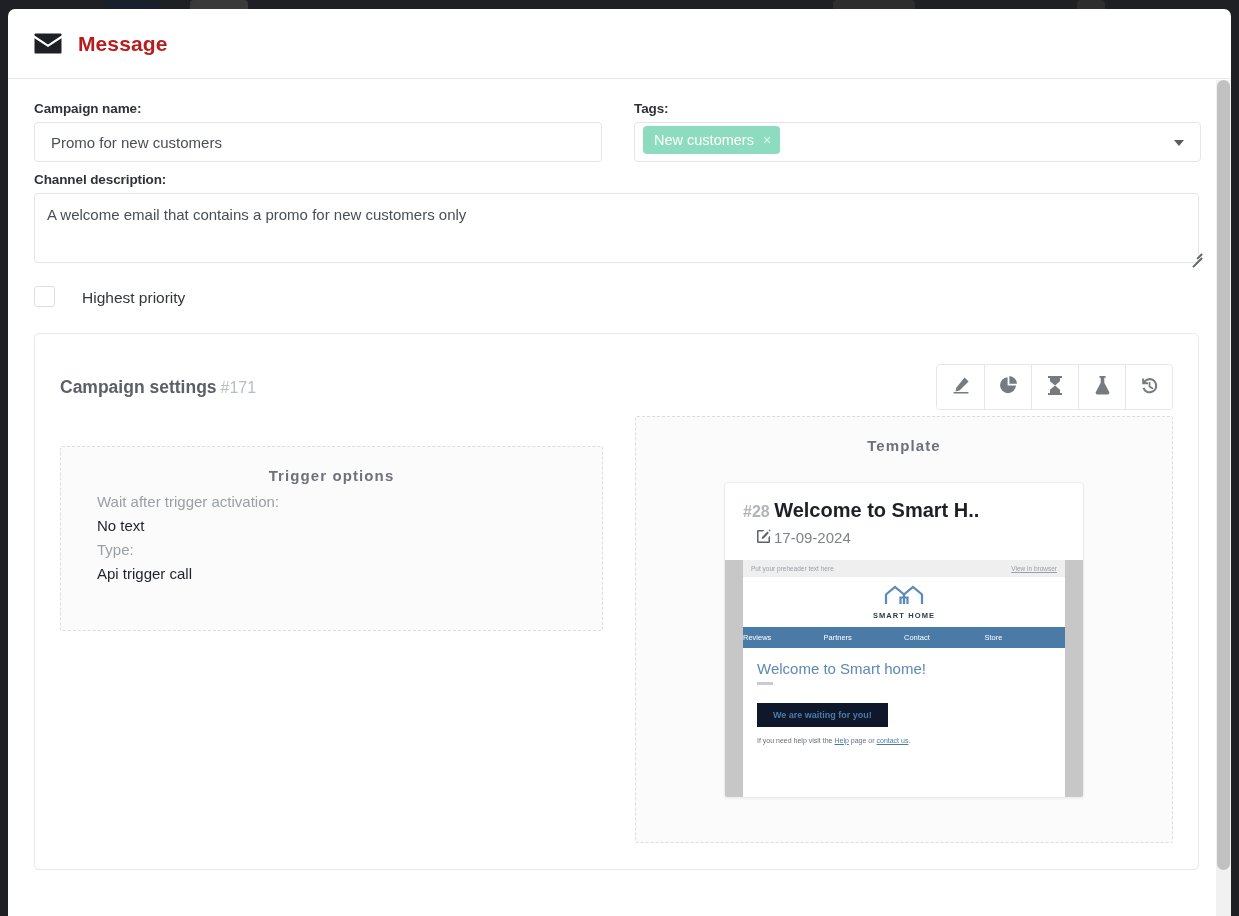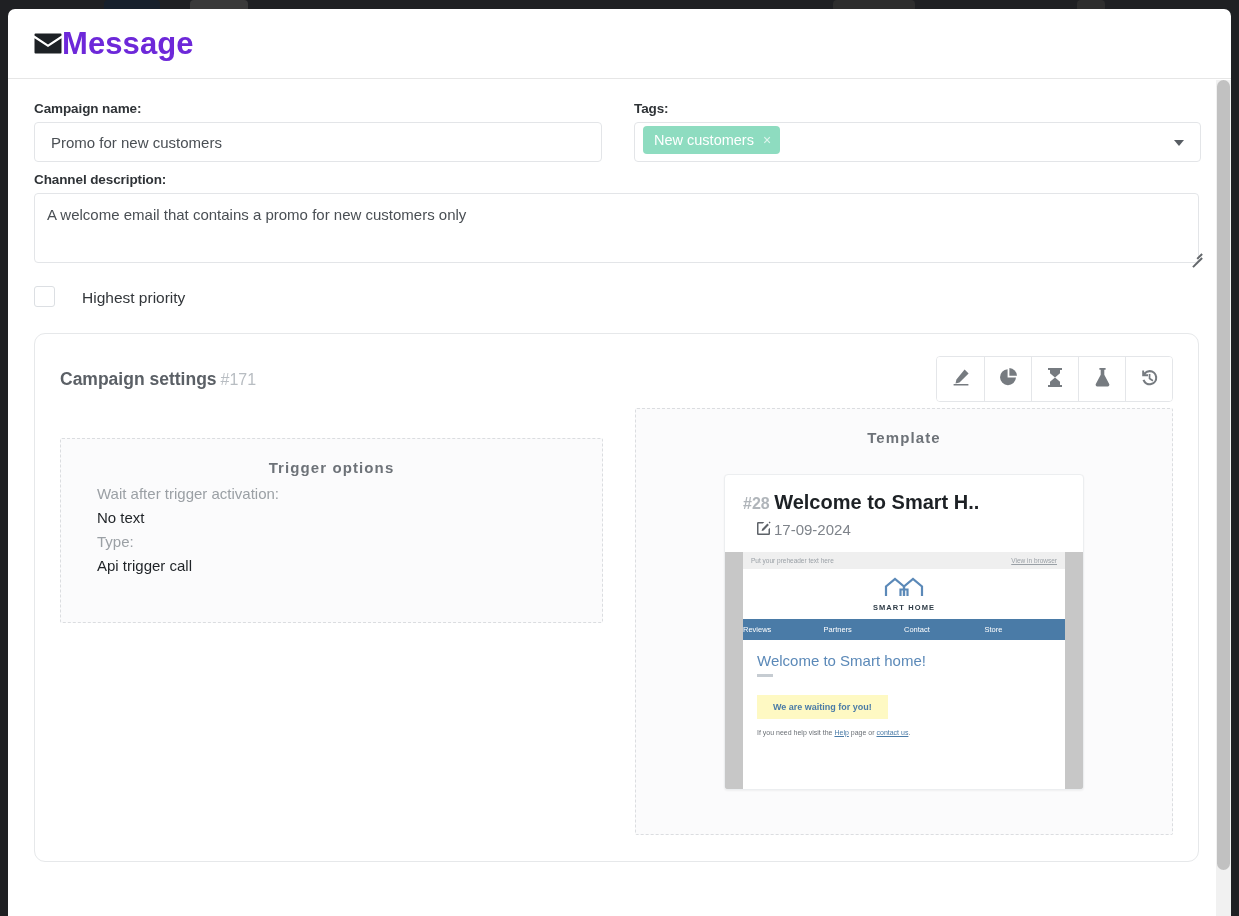--- a/index.html
+++ b/index.html
@@ -25,23 +25,24 @@
   }
   
   #modal-header {
     height: 70px;
     border-bottom: 1px solid #e6e6e6;
     display: flex; align-items: center;
     padding-left: 26px;
   }
   .env-glyph { width: 28px; height: 21px; display:block; }
   #modal-title {
-    font-size: 31px;
+    font-size: 21px;
     font-weight: 600;
-    color: #6d28d9;
+    color: #b91c1c;
+    margin-left: 16px;
     letter-spacing: .1px;
   }
   
   #modal-body {
     position: relative;
     padding: 22px 26px 0 26px;
     height: 869px;
   }
   .form-row { display: flex; gap: 32px; }
   .col-left  { width: 568px; }
@@ -131,22 +132,22 @@
     border: 1px solid #dcdfe3;
     border-radius: 3px;
     background: #fff;
   }
   .check-label { font-size: 15.5px; color: #32363a; }
   
   #settings-card {
     margin-top: 26px;
     width: 1165px;
     border: 1px solid #e6e8ea;
-    border-radius: 11px;
-    padding: 22px 25px 26px 25px;
+    border-radius: 5px;
+    padding: 30px 25px 26px 25px;
     background: #fff;
   }
   #settings-head {
     display: flex; align-items: center; justify-content: space-between;
     height: 46px;
   }
   #settings-title {
     font-size: 17.5px;
     color: #5b6066;
     font-weight: 600;
@@ -226,21 +227,21 @@
   #pv-nav {
     background: #4a7ba7; height: 21px;
     display: flex; align-items: center;
     color: #fff; font-size: 7.5px;
   }
   #pv-nav span { flex: 1; text-align: left; }
   #pv-h1 { color: #5b89b8; font-size: 15px; padding: 12px 0 0 14px; }
   #pv-rule { width: 16px; height: 2.5px; background: #c6ccd2; margin: 5px 0 0 14px; }
   #pv-btn {
     margin: 18px 0 0 14px;
-    background: #fef9c3;
+    background: #0f172a;
     color: #4a7ba7;
     font-size: 9px; font-weight: bold;
     padding: 7px 16px;
     display: inline-block;
     cursor: pointer;
   }
   #pv-foot { font-size: 7px; color: #6b7076; padding: 10px 0 0 14px; }
   #pv-foot u { color: #4a7ba7; }
   
   #scrollbar {

